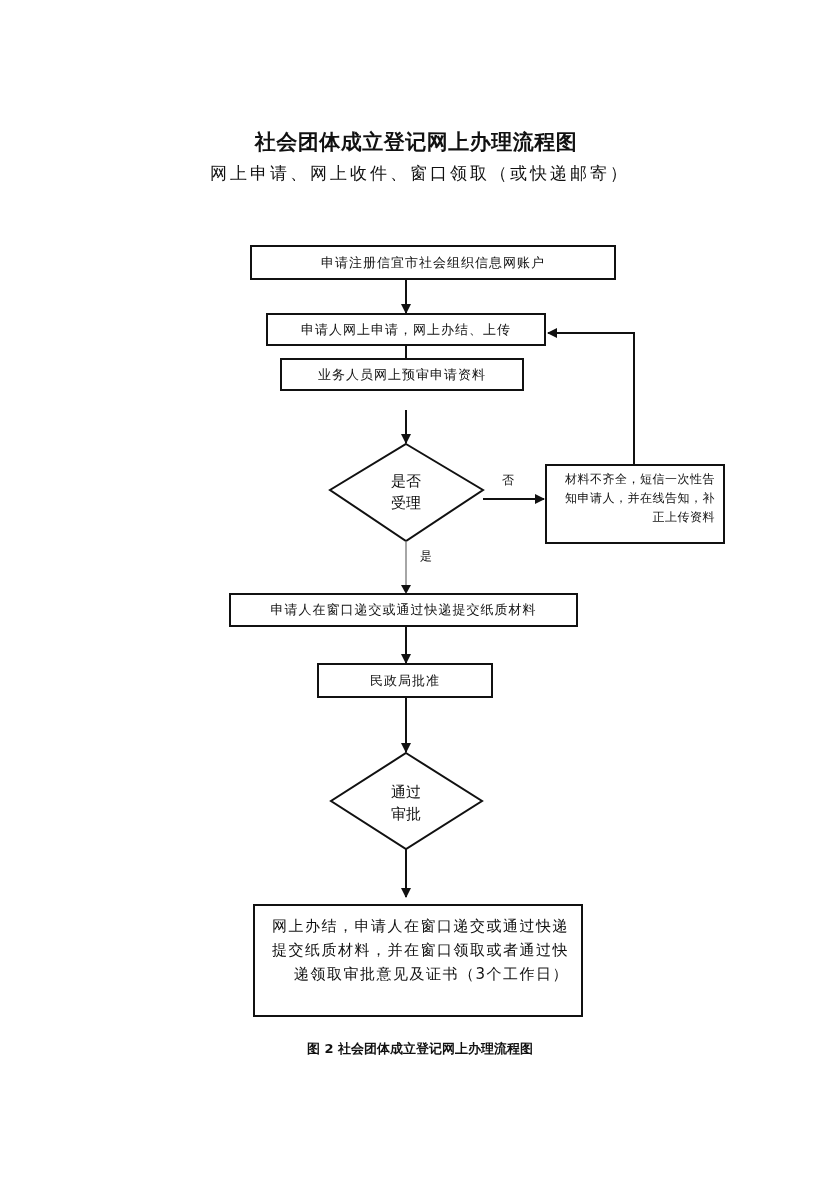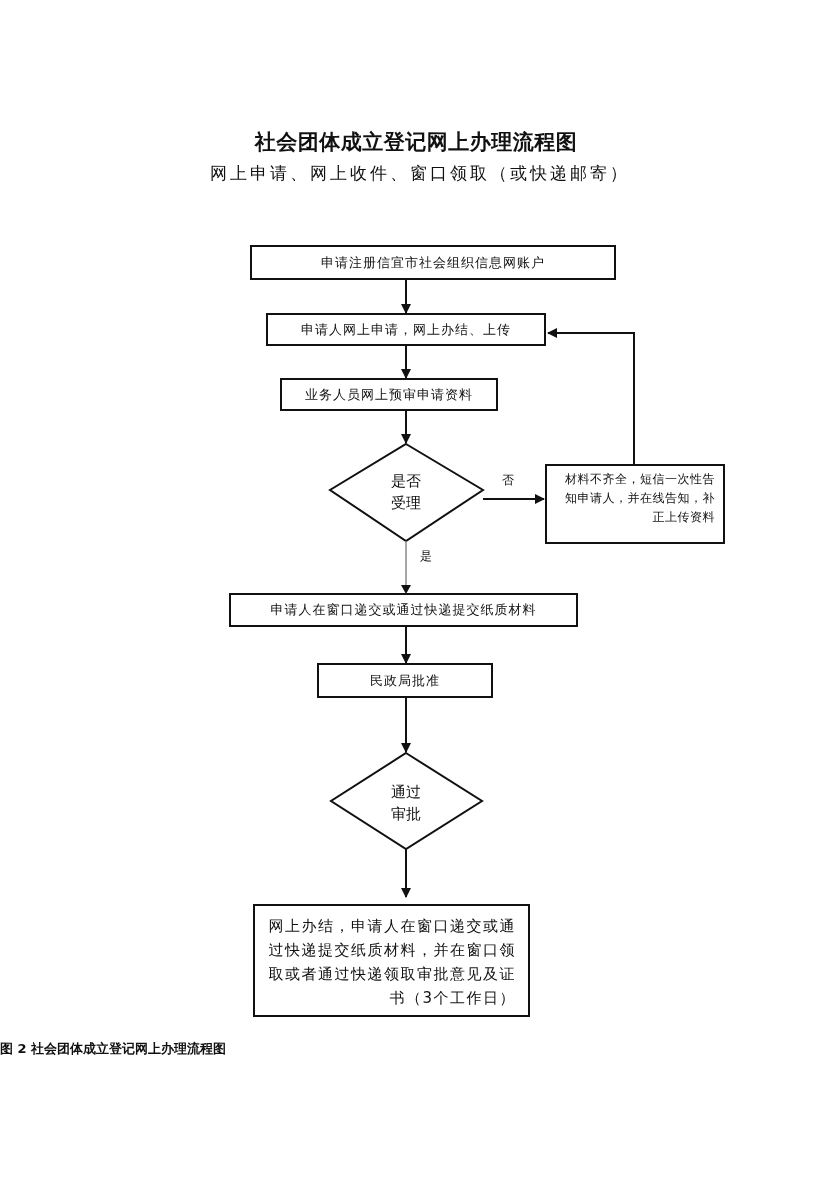--- a/index.html
+++ b/index.html
@@ -8,21 +8,21 @@
   .abs { position: absolute; }
   .title { left: 0; width: 832px; top: 128px; text-align: center; font-size: 21px; font-weight: bold; letter-spacing: 0.5px; }
   .subtitle { left: 0; width: 840px; top: 162px; text-align: center; font-size: 17px; letter-spacing: 3px; font-family: "DejaVu Serif", serif; }
   .box { position: absolute; border: 2px solid #111; background: #fff; box-sizing: border-box;
          display: flex; align-items: center; justify-content: center; font-size: 13px; letter-spacing: 1px; }
   .box.textblock { display: block; text-align: right; }
   .note { font-size: 12px; line-height: 19px; padding: 4px 8px; letter-spacing: 0.5px; }
   .final { font-size: 15px; line-height: 24px; padding: 8px 12px; letter-spacing: 1.5px; }
   .dlabel { position: absolute; font-size: 15px; text-align: center; line-height: 22px; }
   .edge-label { position: absolute; font-size: 12px; }
-  .caption { left: 0; width: 840px; top: 1040px; font-size: 13px; font-weight: bold; }
+  .caption { left: 0; width: 840px; top: 1040px; text-align: center; font-size: 13px; font-weight: bold; }
   svg.canvas { position: absolute; left: 0; top: 0; }
 </style>
 </head>
 <body>
 
 <div class="abs title">社会团体成立登记网上办理流程图</div>
 <div class="abs subtitle">网上申请、网上收件、窗口领取（或快递邮寄）</div>
 
 <svg class="canvas" width="840" height="1188">
   <defs>
@@ -50,35 +50,35 @@
 
   <line x1="406" y1="697" x2="406" y2="752" stroke="#111" stroke-width="2" marker-end="url(#ah)"></line>
 
   <polygon points="406,753 482,801 406,849 331,801" fill="#fff" stroke="#111" stroke-width="2"></polygon>
 
   <line x1="406" y1="849" x2="406" y2="897" stroke="#111" stroke-width="2" marker-end="url(#ah)"></line>
 </svg>
 
 <div class="box" style="left:250px; top:245px; width:366px; height:35px;">申请注册信宜市社会组织信息网账户</div>
 <div class="box" style="left:266px; top:313px; width:280px; height:33px;">申请人网上申请，网上办结、上传</div>
-<div class="box" style="left:280px; top:378px; width:218px; height:33px;">业务人员网上预审申请资料</div>
+<div class="box" style="left:280px; top:358px; width:244px; height:33px;">业务人员网上预审申请资料</div>
 
 <div class="dlabel" style="left:376px; top:470px; width:60px;">
   <div>是否</div>
   <div>受理</div>
 </div>
 
 <div class="edge-label" style="left:502px; top:472px;">否</div>
 <div class="edge-label" style="left:420px; top:548px;">是</div>
 
 <div class="box textblock note" style="left:545px; top:464px; width:180px; height:80px;">材料不齐全，短信一次性告知申请人，并在线告知，补正上传资料</div>
 
 <div class="box" style="left:229px; top:593px; width:349px; height:34px;">申请人在窗口递交或通过快递提交纸质材料</div>
 <div class="box" style="left:317px; top:663px; width:176px; height:35px;text-align:center;">民政局批准</div>
 
 <div class="dlabel" style="left:376px; top:781px; width:60px;">
   <div>通过</div>
   <div>审批</div>
 </div>
 
-<div class="box textblock final" style="left:253px; top:904px; width:277px; height:113px;">网上办结，申请人在窗口递交或通过快递提交纸质材料，并在窗口领取或者通过快递领取审批意见及证书（3个工作日）</div>
+<div class="box textblock final" style="left:253px; top:904px; width:330px; height:113px;">网上办结，申请人在窗口递交或通过快递提交纸质材料，并在窗口领取或者通过快递领取审批意见及证书（3个工作日）</div>
 
 <div class="abs caption">图 2 社会团体成立登记网上办理流程图</div>
 
 </body></html>

